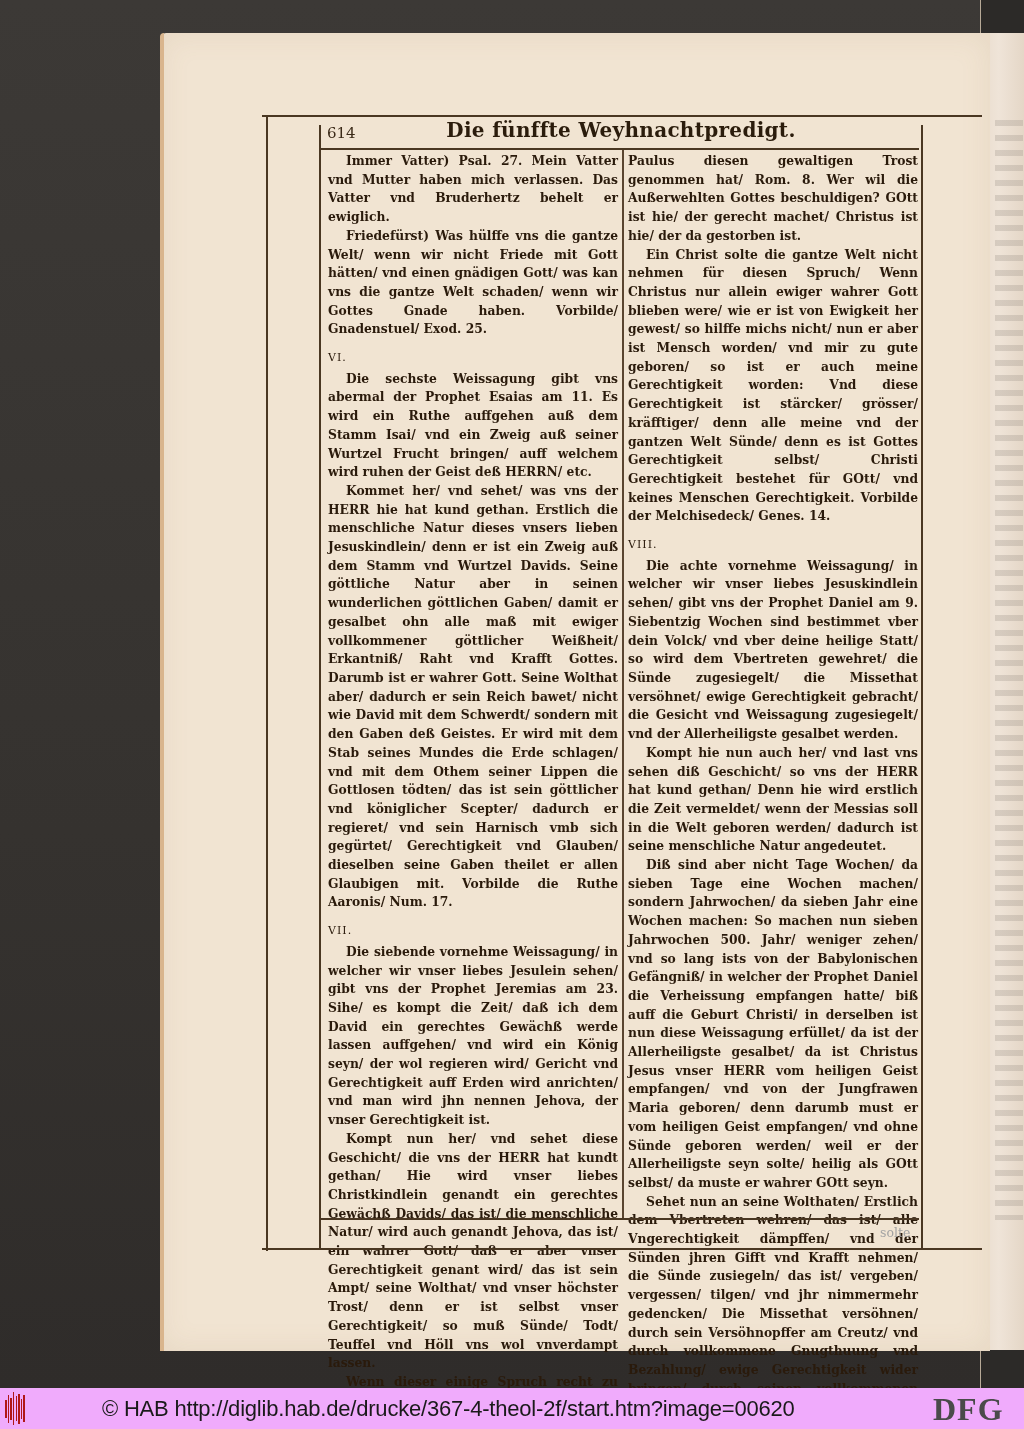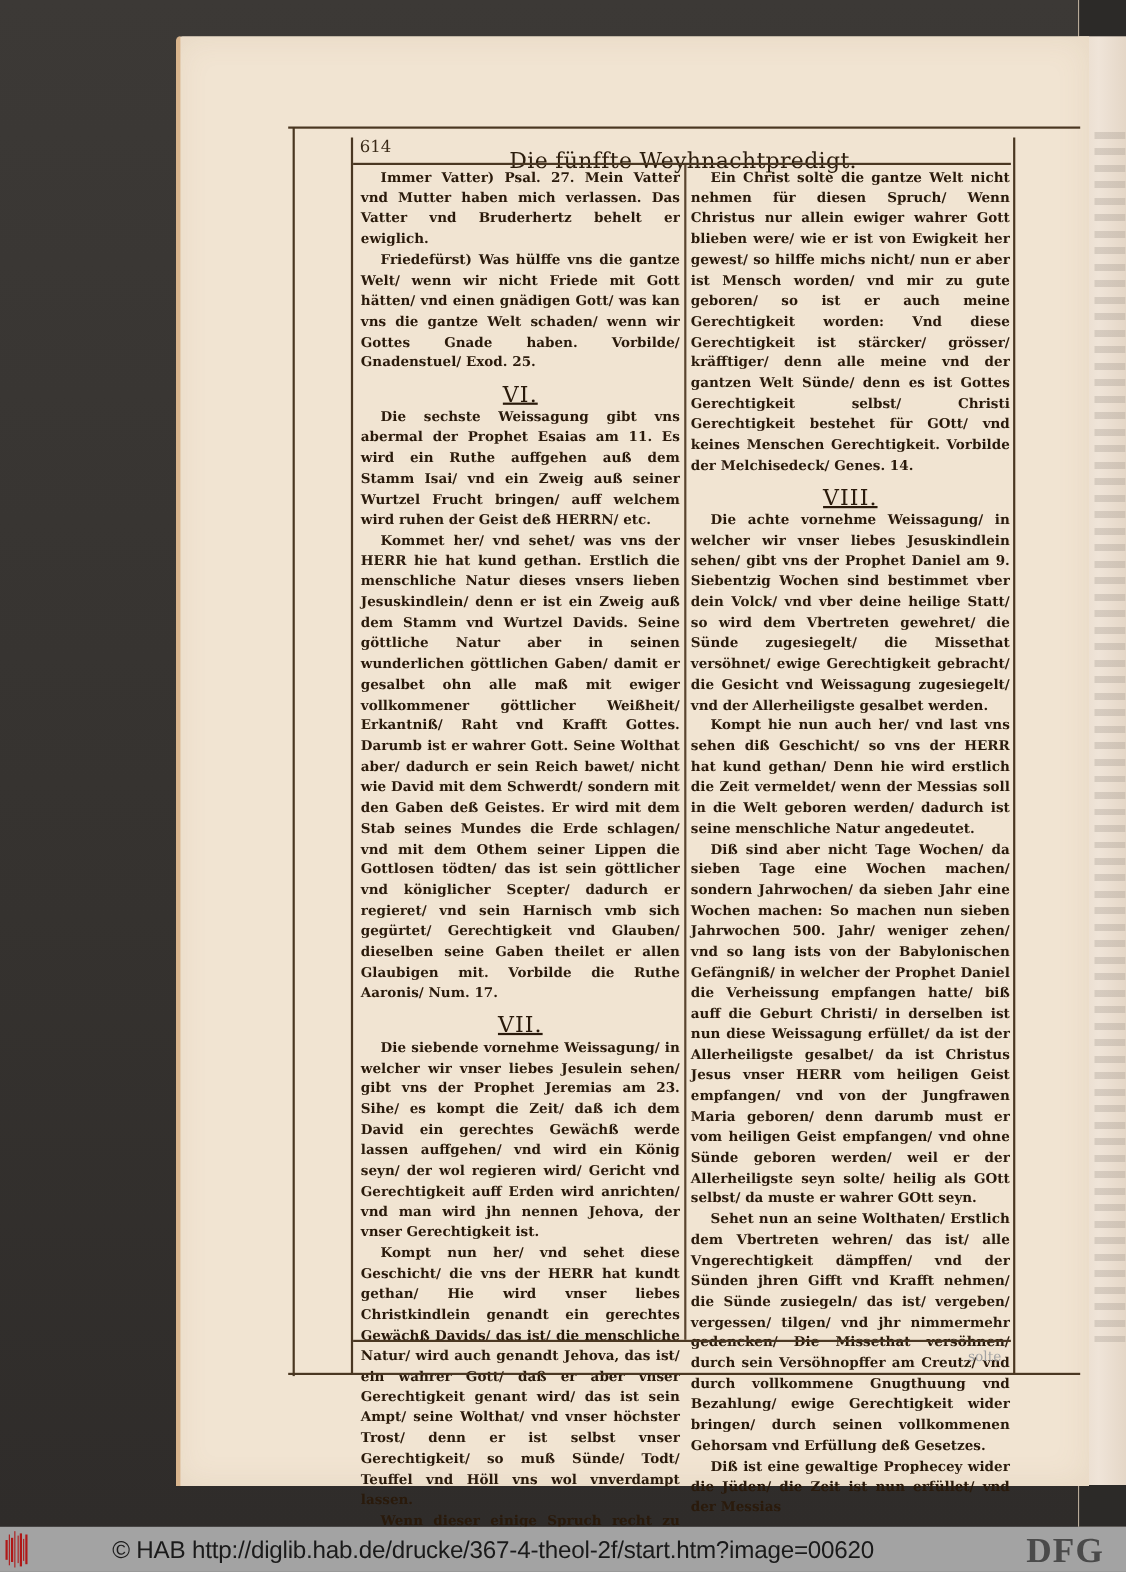--- a/index.html
+++ b/index.html
@@ -51,54 +51,54 @@
     }
     .header {
       position: absolute; left: 323px; top: 118px; width: 596px; height: 30px;
     }
     .page-number {
       position: absolute; left: 4px; top: 6px;
       font-size: 15px; color: #3b2a18;
     }
     .running-title {
       position: absolute; left: 0; width: 100%; top: 0; text-align: center;
-      font-family: "DejaVu Serif", serif; font-weight: normal;
-      font-size: 20px; color: #2b1c0c; letter-spacing: 0.3px; margin-top: 16px;
+      font-family: "DejaVu Serif", serif; font-weight: bold;
+      font-size: 20px; color: #2b1c0c; letter-spacing: 0.3px;
     }
     .header-rule {
       position: absolute; left: 321px; top: 148px; width: 598px; height: 2px; background: #4a3722;
     }
     .col-divider {
       position: absolute; left: 622px; top: 150px; width: 1.5px; height: 1068px; background: #5a4530;
     }
     .column {
       position: absolute; top: 152px; width: 290px;
       font-family: "DejaVu Serif", serif;
       font-size: 12.3px; line-height: 18.7px; color: #2a1a0b;
       text-align: justify;
     }
     .column.left { left: 328px; }
     .column.right { left: 628px; }
     .para { margin: 0; text-indent: 0; font-weight: bold; }
     .para.indent { text-indent: 18px; }
     .section-num {
-      text-align: center; font-size: 20px; margin: 10px 0 2px 0; letter-spacing: 1px; text-decoration: underline;
+      font-size: 11px; margin: 10px 0 2px 0; letter-spacing: 1px;
     }
     .bottom-rule {
       position: absolute; left: 262px; top: 1248px; width: 720px; height: 2px; background: #4a3722;
     }
     .bottom-rule-inner {
       position: absolute; left: 321px; top: 1218px; width: 598px; height: 2px; background: #4a3722;
     }
     .catchword {
       position: absolute; left: 880px; top: 1225px; font-size: 12.5px; color: #a3a3a3;
     }
     .footer {
       position: absolute; left: 0; top: 1388px; width: 1024px; height: 41px;
-      background: #a3a3a3;
+      background: #f0abfc;
       display: flex; align-items: center;
     }
     .hab-logo {
       position: absolute; left: 5px; top: 4px; width: 20px; height: 33px;
       display: flex; justify-content: space-between; align-items: center;
     }
     .hab-logo span { display: block; width: 1.5px; background: #b01717; }
     .footer-text {
       position: absolute; left: 102px; top: 8px;
       font-family: "Liberation Sans", sans-serif; font-size: 22px; color: #1a1a1a;
@@ -140,20 +140,21 @@
   <div class="section-num">VI.</div>
   <p class="para indent">Die sechste Weissagung gibt vns abermal der Prophet Esaias am 11. Es wird ein Ruthe auffgehen auß dem Stamm Isai/ vnd ein Zweig auß seiner Wurtzel Frucht bringen/ auff welchem wird ruhen der Geist deß HERRN/ etc.</p>
   <p class="para indent">Kommet her/ vnd sehet/ was vns der HERR hie hat kund gethan. Erstlich die menschliche Natur dieses vnsers lieben Jesuskindlein/ denn er ist ein Zweig auß dem Stamm vnd Wurtzel Davids. Seine göttliche Natur aber in seinen wunderlichen göttlichen Gaben/ damit er gesalbet ohn alle maß mit ewiger vollkommener göttlicher Weißheit/ Erkantniß/ Raht vnd Krafft Gottes. Darumb ist er wahrer Gott. Seine Wolthat aber/ dadurch er sein Reich bawet/ nicht wie David mit dem Schwerdt/ sondern mit den Gaben deß Geistes. Er wird mit dem Stab seines Mundes die Erde schlagen/ vnd mit dem Othem seiner Lippen die Gottlosen tödten/ das ist sein göttlicher vnd königlicher Scepter/ dadurch er regieret/ vnd sein Harnisch vmb sich gegürtet/ Gerechtigkeit vnd Glauben/ dieselben seine Gaben theilet er allen Glaubigen mit. Vorbilde die Ruthe Aaronis/ Num. 17.</p>
   <div class="section-num">VII.</div>
   <p class="para indent">Die siebende vornehme Weissagung/ in welcher wir vnser liebes Jesulein sehen/ gibt vns der Prophet Jeremias am 23. Sihe/ es kompt die Zeit/ daß ich dem David ein gerechtes Gewächß werde lassen auffgehen/ vnd wird ein König seyn/ der wol regieren wird/ Gericht vnd Gerechtigkeit auff Erden wird anrichten/ vnd man wird jhn nennen Jehova, der vnser Gerechtigkeit ist.</p>
   <p class="para indent">Kompt nun her/ vnd sehet diese Geschicht/ die vns der HERR hat kundt gethan/ Hie wird vnser liebes Christkindlein genandt ein gerechtes Gewächß Davids/ das ist/ die menschliche Natur/ wird auch genandt Jehova, das ist/ ein wahrer Gott/ daß er aber vnser Gerechtigkeit genant wird/ das ist sein Ampt/ seine Wolthat/ vnd vnser höchster Trost/ denn er ist selbst vnser Gerechtigkeit/ so muß Sünde/ Todt/ Teuffel vnd Höll vns wol vnverdampt lassen.</p>
   <p class="para indent">Wenn dieser einige Spruch recht zu Hertzen gefasset würde/ so were er allein gnug wider die Sünde/ Todt/ Teuffel/ vnd aller Hellenpforten/ es kan der Teuffel/ Sünde/ Todt vnd Höll den Menschen nicht so hoch betrüben/ dieser Spruch kan jhn wider erfrewen. Darauß S.</p>
 </div>
 
 <div class="column right">
+  <p class="para">Paulus diesen gewaltigen Trost genommen hat/ Rom. 8. Wer wil die Außerwehlten Gottes beschuldigen? GOtt ist hie/ der gerecht machet/ Christus ist hie/ der da gestorben ist.</p>
   <p class="para indent">Ein Christ solte die gantze Welt nicht nehmen für diesen Spruch/ Wenn Christus nur allein ewiger wahrer Gott blieben were/ wie er ist von Ewigkeit her gewest/ so hilffe michs nicht/ nun er aber ist Mensch worden/ vnd mir zu gute geboren/ so ist er auch meine Gerechtigkeit worden: Vnd diese Gerechtigkeit ist stärcker/ grösser/ kräfftiger/ denn alle meine vnd der gantzen Welt Sünde/ denn es ist Gottes Gerechtigkeit selbst/ Christi Gerechtigkeit bestehet für GOtt/ vnd keines Menschen Gerechtigkeit. Vorbilde der Melchisedeck/ Genes. 14.</p>
   <div class="section-num">VIII.</div>
   <p class="para indent">Die achte vornehme Weissagung/ in welcher wir vnser liebes Jesuskindlein sehen/ gibt vns der Prophet Daniel am 9. Siebentzig Wochen sind bestimmet vber dein Volck/ vnd vber deine heilige Statt/ so wird dem Vbertreten gewehret/ die Sünde zugesiegelt/ die Missethat versöhnet/ ewige Gerechtigkeit gebracht/ die Gesicht vnd Weissagung zugesiegelt/ vnd der Allerheiligste gesalbet werden.</p>
   <p class="para indent">Kompt hie nun auch her/ vnd last vns sehen diß Geschicht/ so vns der HERR hat kund gethan/ Denn hie wird erstlich die Zeit vermeldet/ wenn der Messias soll in die Welt geboren werden/ dadurch ist seine menschliche Natur angedeutet.</p>
   <p class="para indent">Diß sind aber nicht Tage Wochen/ da sieben Tage eine Wochen machen/ sondern Jahrwochen/ da sieben Jahr eine Wochen machen: So machen nun sieben Jahrwochen 500. Jahr/ weniger zehen/ vnd so lang ists von der Babylonischen Gefängniß/ in welcher der Prophet Daniel die Verheissung empfangen hatte/ biß auff die Geburt Christi/ in derselben ist nun diese Weissagung erfüllet/ da ist der Allerheiligste gesalbet/ da ist Christus Jesus vnser HERR vom heiligen Geist empfangen/ vnd von der Jungfrawen Maria geboren/ denn darumb must er vom heiligen Geist empfangen/ vnd ohne Sünde geboren werden/ weil er der Allerheiligste seyn solte/ heilig als GOtt selbst/ da muste er wahrer GOtt seyn.</p>
   <p class="para indent">Sehet nun an seine Wolthaten/ Erstlich dem Vbertreten wehren/ das ist/ alle Vngerechtigkeit dämpffen/ vnd der Sünden jhren Gifft vnd Krafft nehmen/ die Sünde zusiegeln/ das ist/ vergeben/ vergessen/ tilgen/ vnd jhr nimmermehr gedencken/ Die Missethat versöhnen/ durch sein Versöhnopffer am Creutz/ vnd durch vollkommene Gnugthuung vnd Bezahlung/ ewige Gerechtigkeit wider bringen/ durch seinen vollkommenen Gehorsam vnd Erfüllung deß Gesetzes.</p>
   <p class="para indent">Diß ist eine gewaltige Prophecey wider die Jüden/ die Zeit ist nun erfüllet/ vnd der Messias</p>
 </div>
 
 <div class="bottom-rule-inner"></div>

